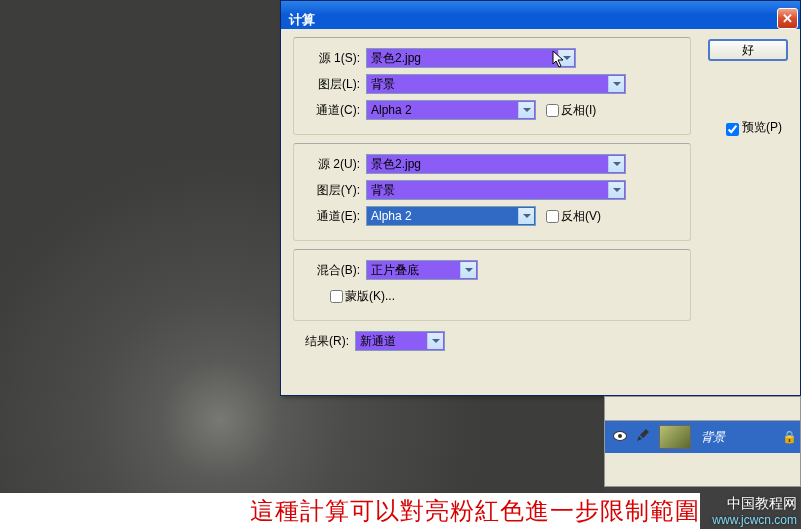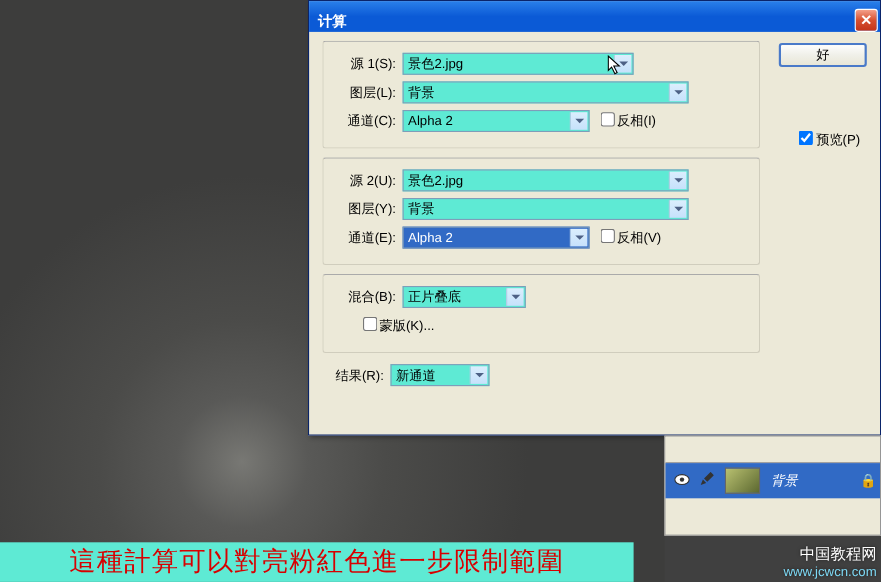--- a/index.html
+++ b/index.html
@@ -10,27 +10,27 @@
   background: #404040;
   position: relative;
   overflow: hidden;
 }
 .bgimg {
   position: absolute; left: 0; top: 0; width: 604px; height: 529px;
   background: radial-gradient(circle at 220px 420px, #787874 0, #595957 60px, #4b4b49 130px, #3d3d3c 260px),
               radial-gradient(circle at 100px 150px, #5a5a58 0, #484846 80px, #3d3d3c 180px);
 }
 .caption {
-  position: absolute; left: 0; bottom: 0; width: 576px; height: 36px;
-  background: #5eead4;
+  position: absolute; left: 0; bottom: 0; width: 700px; height: 36px;
+  background: #ffffff;
   color: #d80000;
   font-size: 24px;
   font-family: "PMingLiU", "SimSun", serif;
   line-height: 36px;
-  text-align: center;
+  text-align: right;
   letter-spacing: 1px;
 }
 .dialog {
   position: absolute; left: 280px; top: 0; width: 521px; height: 396px;
   border: 1px solid #0a246a;
   background: #ece9d8;
   box-shadow: 2px 2px 4px rgba(0,0,0,0.3);
 }
 .titlebar {
   height: 28px;
@@ -71,52 +71,52 @@
   height: 24px;
 }
 .row label.lbl {
   width: 62px;
   text-align: right;
   padding-right: 6px;
 }
 .combo {
   height: 20px;
   border: 1px solid #7f9db9;
-  background: #5eead4;
+  background: #8b5cf6;
   display: flex; align-items: center;
   padding: 0 4px;
   position: relative;
 }
 .combo.selected { background: #316ac5; color: #fff; }
 .combo .arrow {
   position: absolute; right: 1px; top: 1px; bottom: 1px; width: 16px;
   background: linear-gradient(to bottom, #dbeefd, #c6e1fb);
   border-left: 1px solid #b5cde6;
   display: flex; align-items: center; justify-content: center;
 }
 .combo .arrow::after {
   content: ""; border: 4px solid transparent; border-top: 4px solid #4d6185; margin-top: 3px;
 }
-.chk { display: inline-flex; align-items: flex-start; margin-left: 10px; }
+.chk { display: inline-flex; align-items: center; margin-left: 10px; }
 .chk input { margin-right: 2px; }
 .btncol {
   position: absolute; right: 12px; top: 10px; width: 80px;
   display: flex; flex-direction: column; gap: 6px;
 }
 .winbtn {
   height: 22px;
   border: 1px solid #7a96df;
   border-radius: 3px;
   background: linear-gradient(to bottom, #fdfdfd, #f0f0e9 50%, #e9e7d7);
   display: flex; align-items: center; justify-content: center;
 }
 .winbtn.default { border: 2px solid #4a7ac9; }
 .previewchk {
   position: absolute; right: 18px; top: 90px;
-  display: flex; align-items: flex-start;
+  display: flex; align-items: flex-end;
 }
 .previewchk input { margin-right: 3px; }
 .leftpanel { width: 398px; }
 .textin {
   height: 20px; border: 1px solid #7f9db9; background: #fff;
   padding: 0 4px; display: flex; align-items: center;
 }
 .layerspanel {
   position: absolute; left: 604px; top: 396px; right: 0; bottom: 42px;
   background: #ece9d8;

